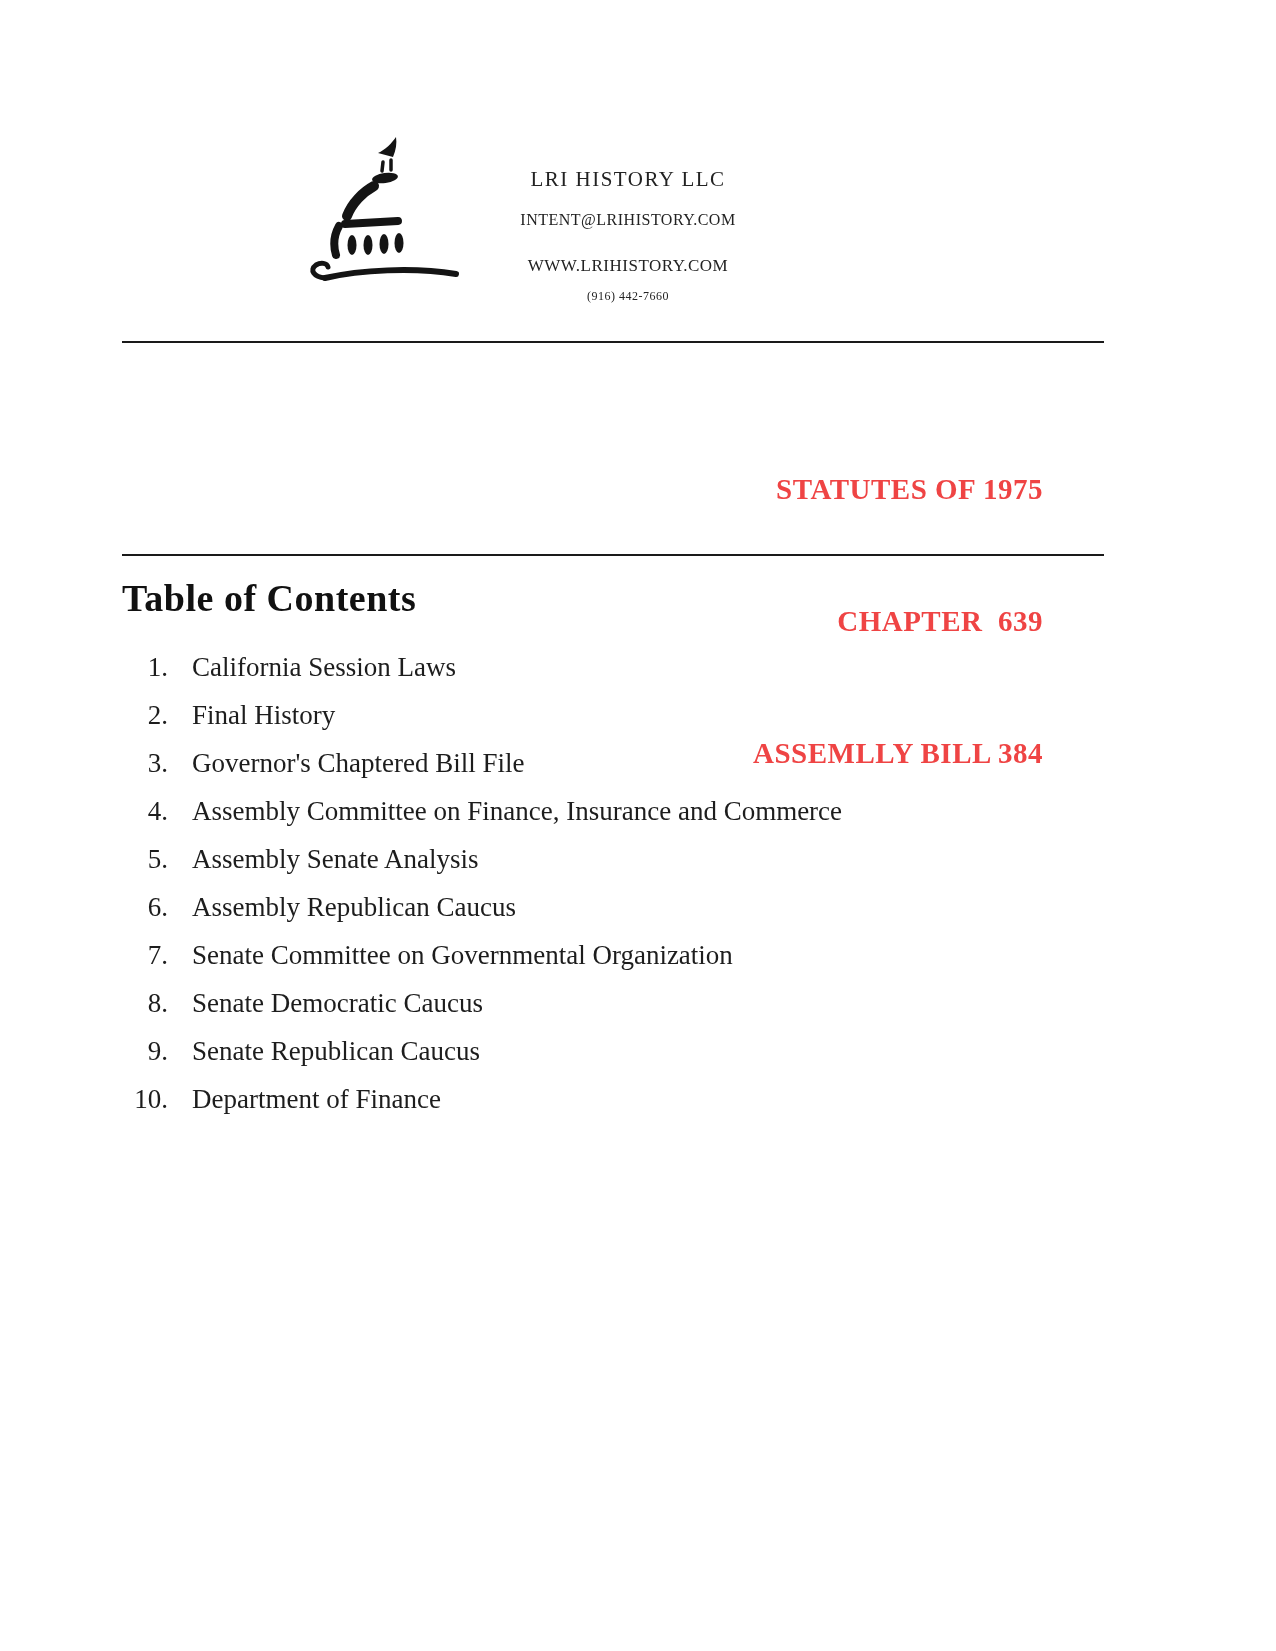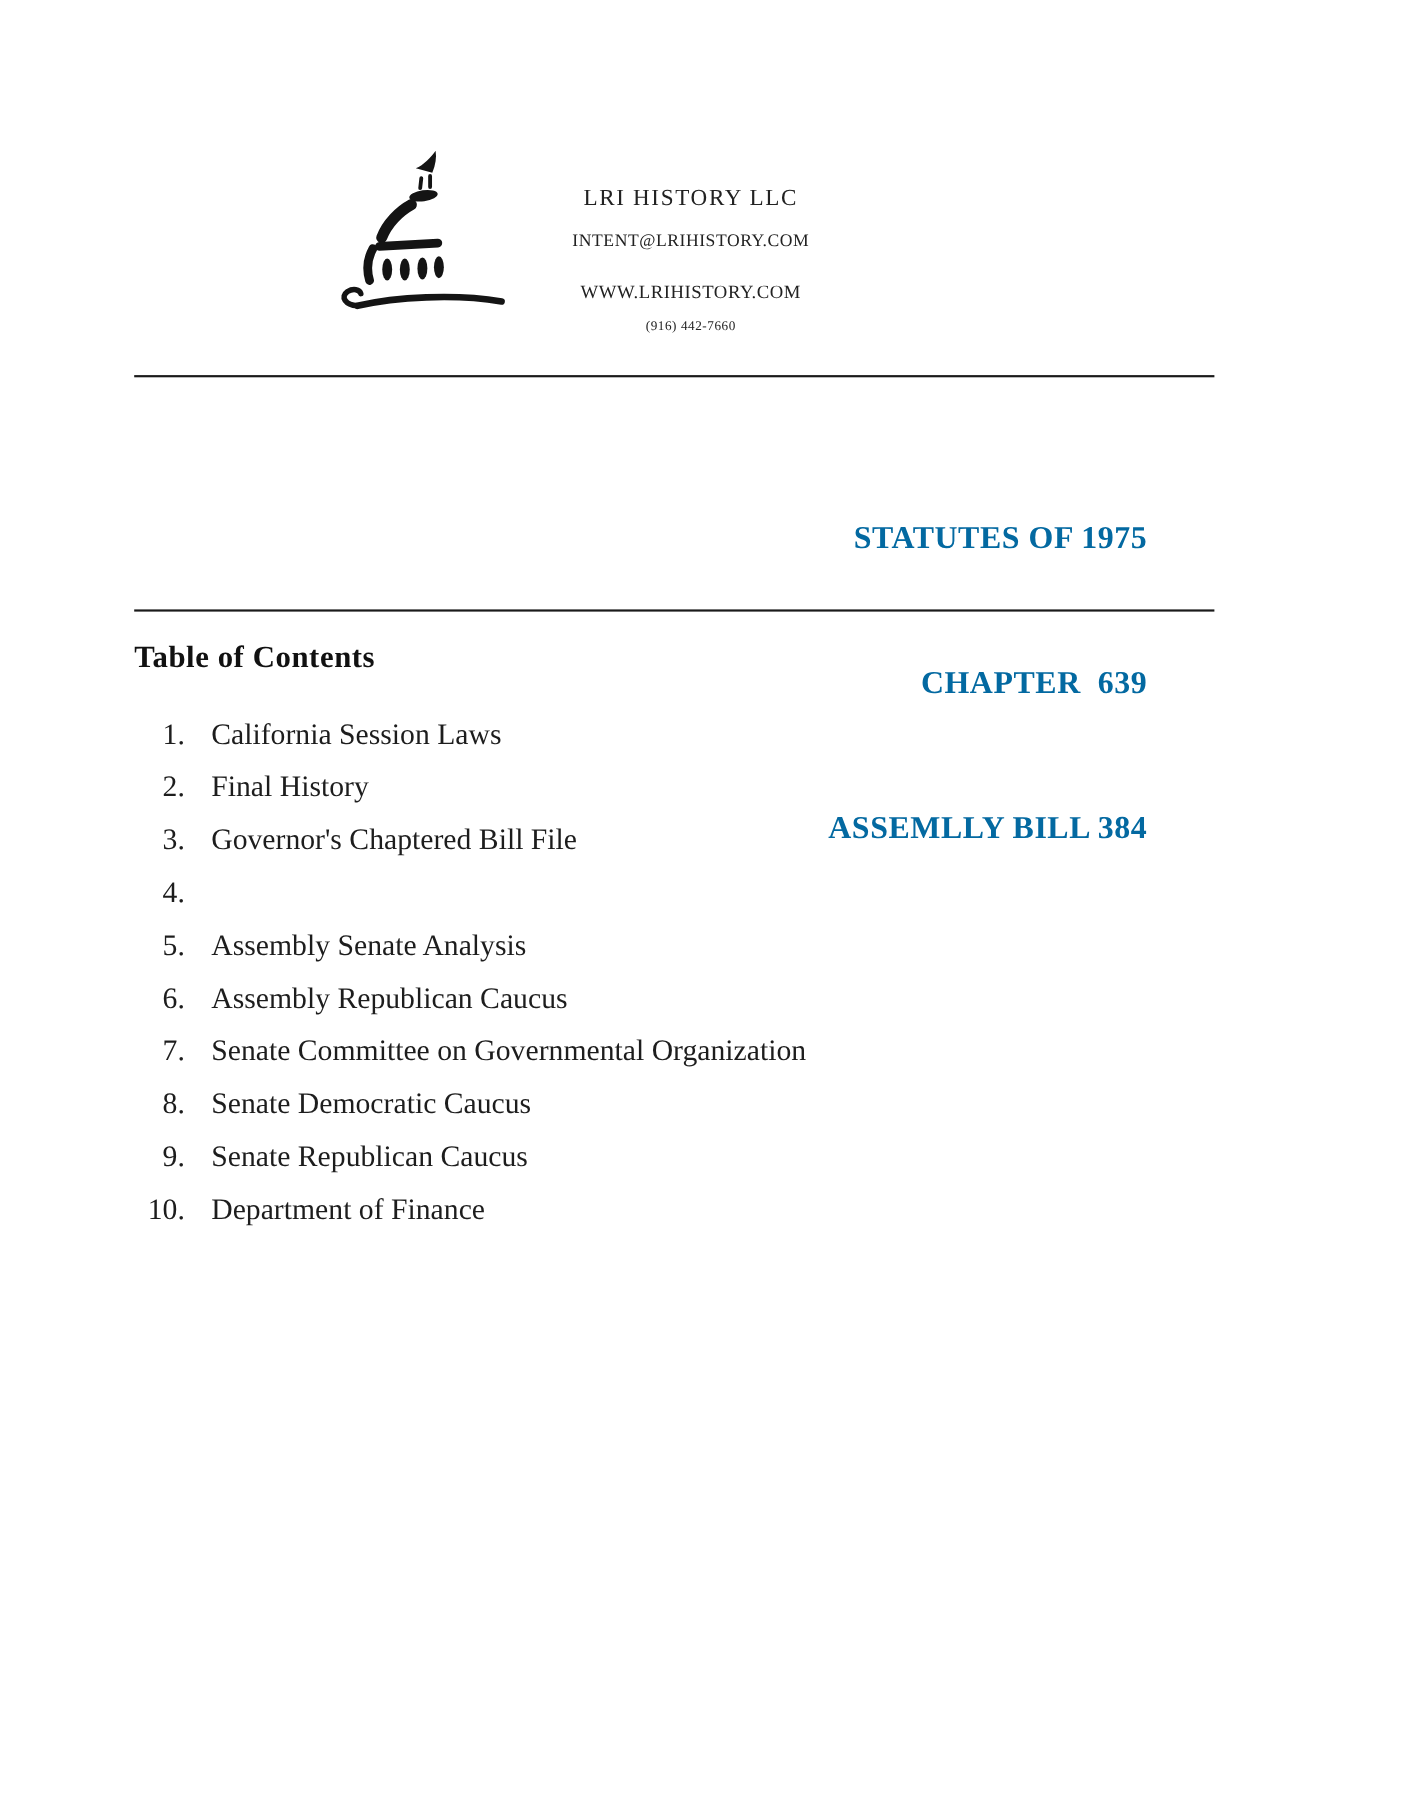--- a/index.html
+++ b/index.html
@@ -69,29 +69,29 @@
   .hr2 { top: 554px; }
   .reference {
     position: absolute;
     top: 379px;
     right: 233px;
     text-align: right;
     font-weight: bold;
     font-size: 29px;
     line-height: 44px;
     letter-spacing: 0.5px;
-    color: #0369a1;
+    color: #ef4444;
     white-space: pre;
   }
   .toc-title {
     position: absolute;
     left: 122px;
     top: 580px;
     margin: 0;
-    font-size: 28px;
+    font-size: 38px;
     line-height: 36px;
     font-weight: bold;
     letter-spacing: 0.5px;
     color: #111111;
   }
   .toc-list {
     position: absolute;
     left: 122px;
     top: 643px;
     margin: 0;
@@ -171,20 +171,21 @@
     <li class="toc-item">
       <span class="num">2.</span>
       <span class="label">Final History</span>
     </li>
     <li class="toc-item">
       <span class="num">3.</span>
       <span class="label">Governor's Chaptered Bill File</span>
     </li>
     <li class="toc-item">
       <span class="num">4.</span>
+      <span class="label">Assembly Committee on Finance, Insurance and Commerce</span>
     </li>
     <li class="toc-item">
       <span class="num">5.</span>
       <span class="label">Assembly Senate Analysis</span>
     </li>
     <li class="toc-item">
       <span class="num">6.</span>
       <span class="label">Assembly Republican Caucus</span>
     </li>
     <li class="toc-item">

